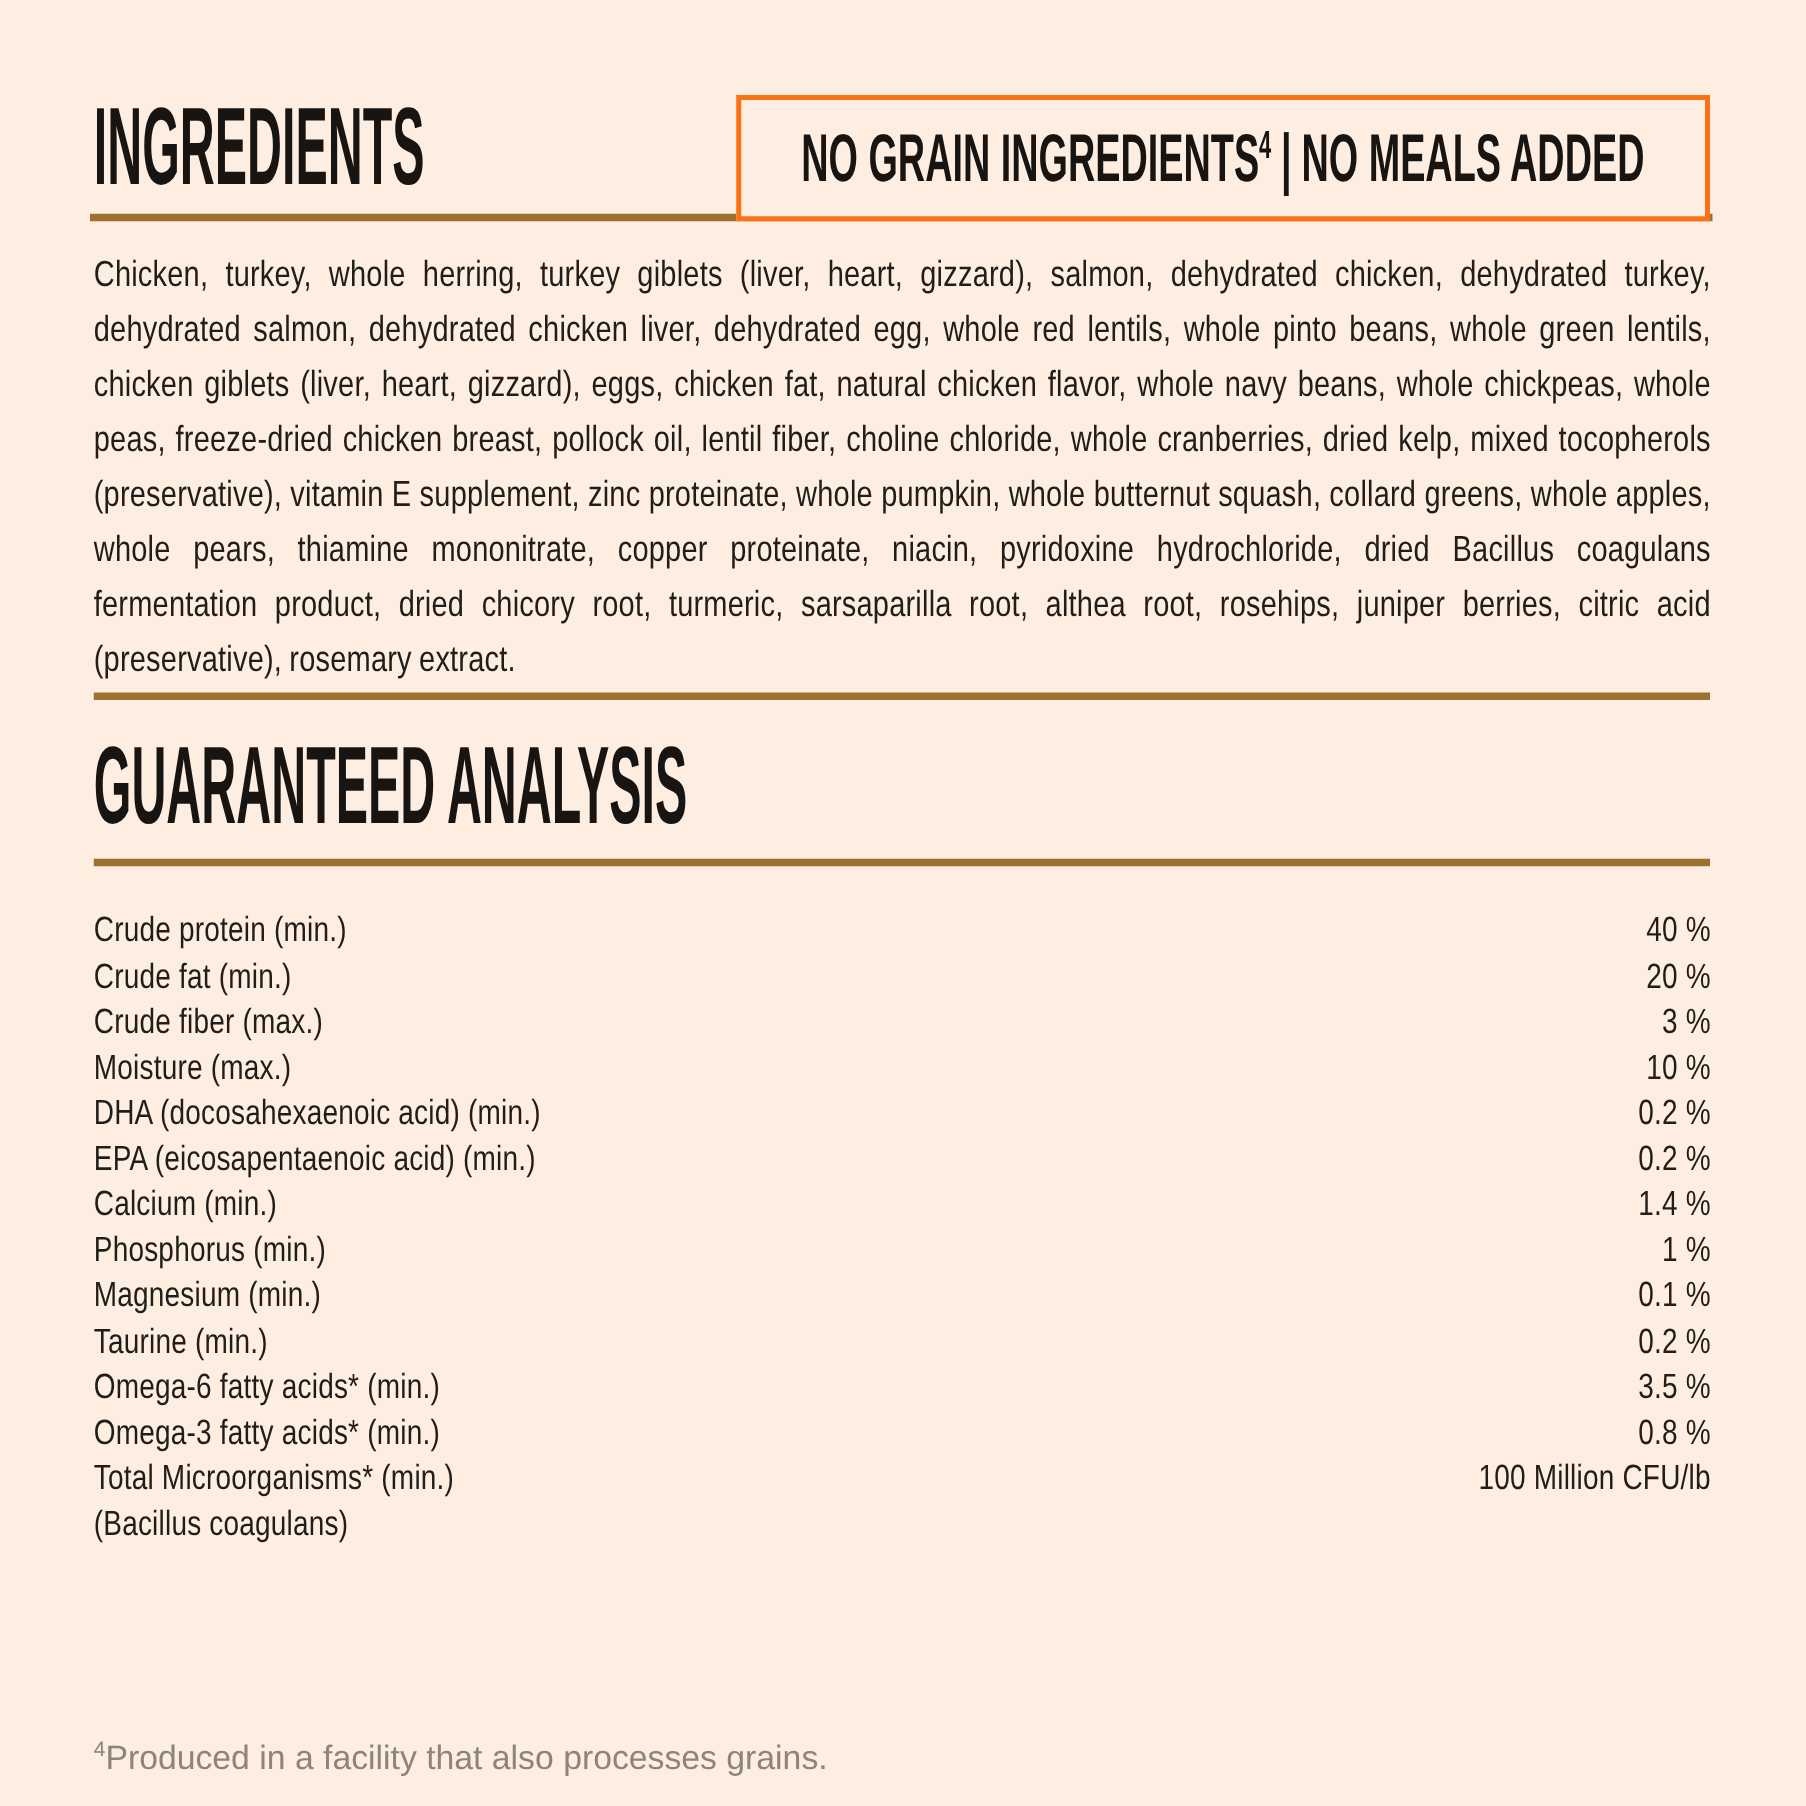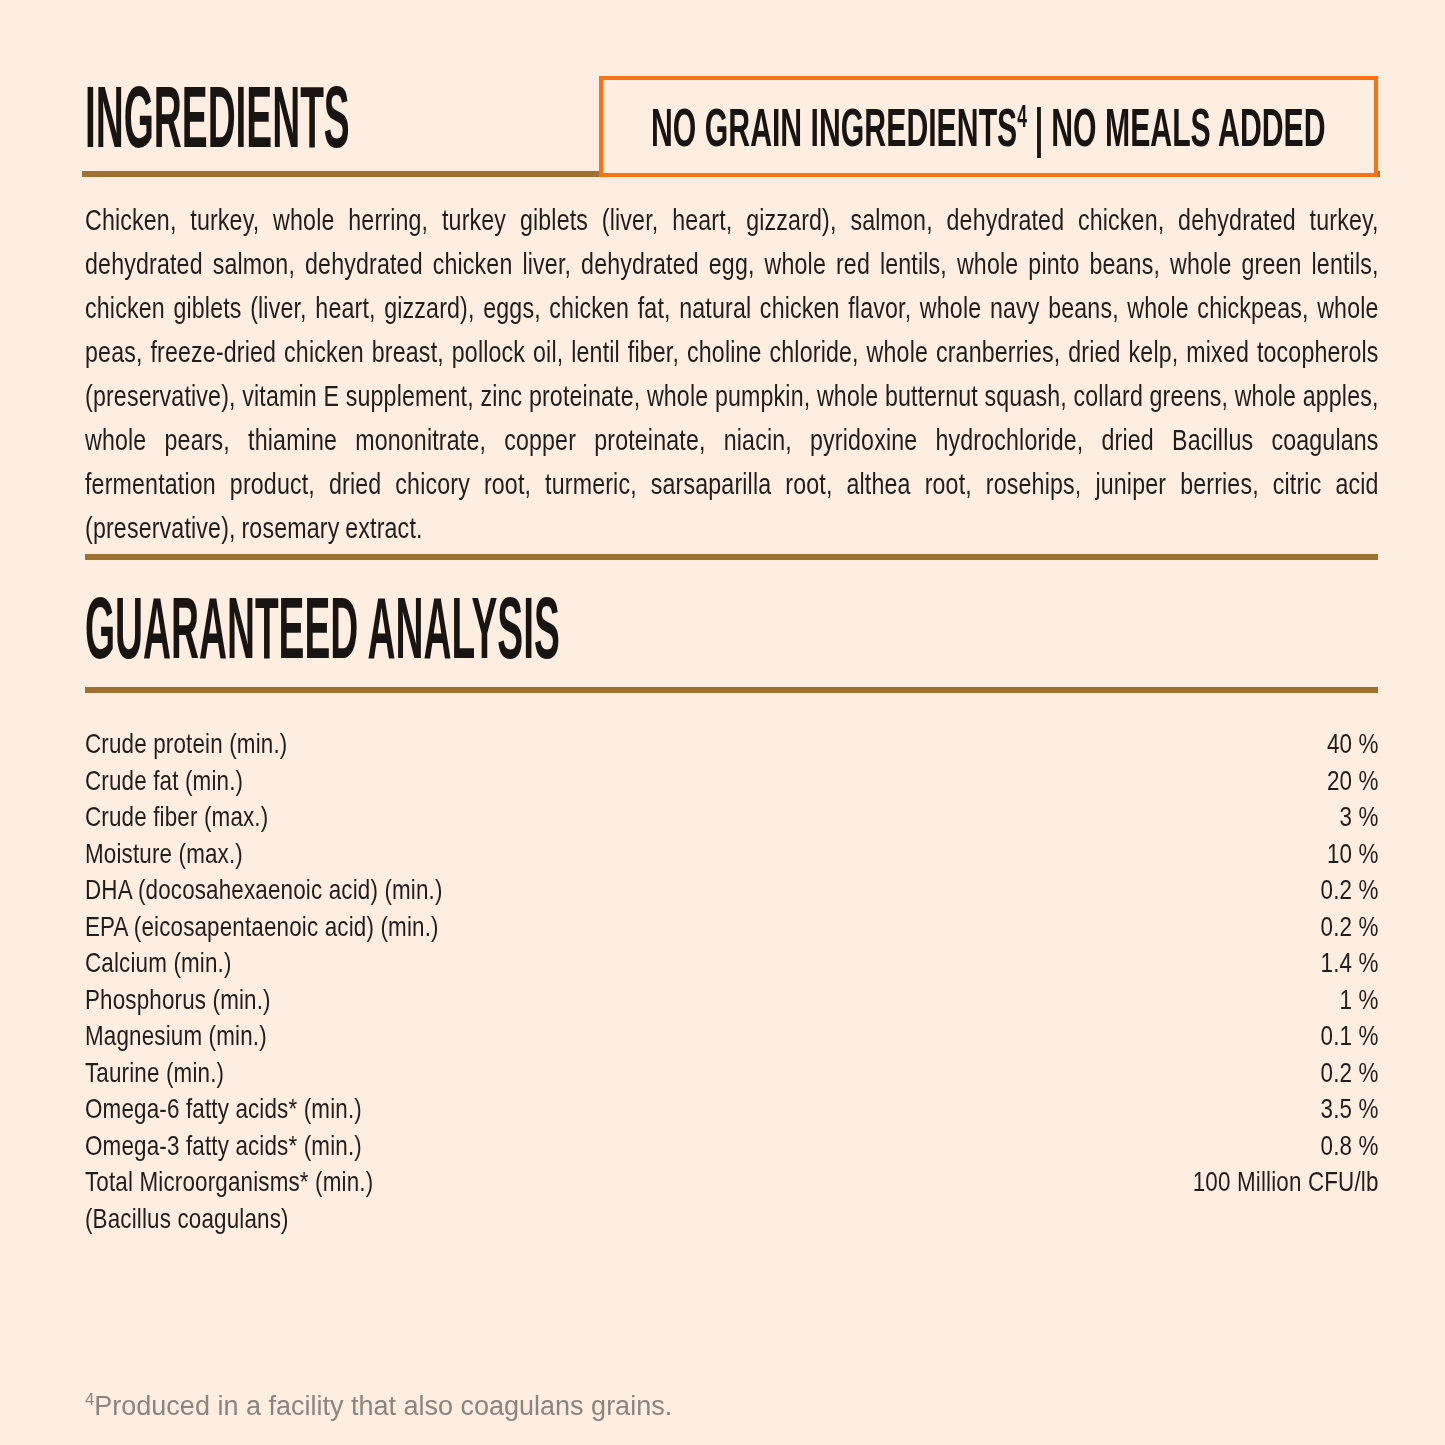--- a/index.html
+++ b/index.html
@@ -10,21 +10,21 @@
     color: #1f1c18;
   }
   .page {
     position: relative;
     width: 1445px; height: 1445px;
     background: #fdeee1;
     overflow: hidden;
   }
   .content {
     position: absolute;
-    left: 85px; top: 0;
+    left: 75px; top: 0;
     width: 1293px;
   }
 
   
   .ing-header {
     position: relative;
     height: 177px;
   }
   .ing-title {
     position: absolute;
@@ -236,16 +236,16 @@
           <span class="ga-value">100 Million CFU/lb</span>
         </div>
 
         <div class="ga-row">
           <span class="ga-label">(Bacillus coagulans)</span>
           <span class="ga-value"></span>
         </div>
       </div>
 
     
-    <p class="footnote"><sup>4</sup><span>Produced in a facility that also coagulans grains.</span></p>
+    <p class="footnote"><sup>4</sup><span>Produced in a facility that also processes grains.</span></p>
 
   </div>
 </div>
 
 </body></html>

